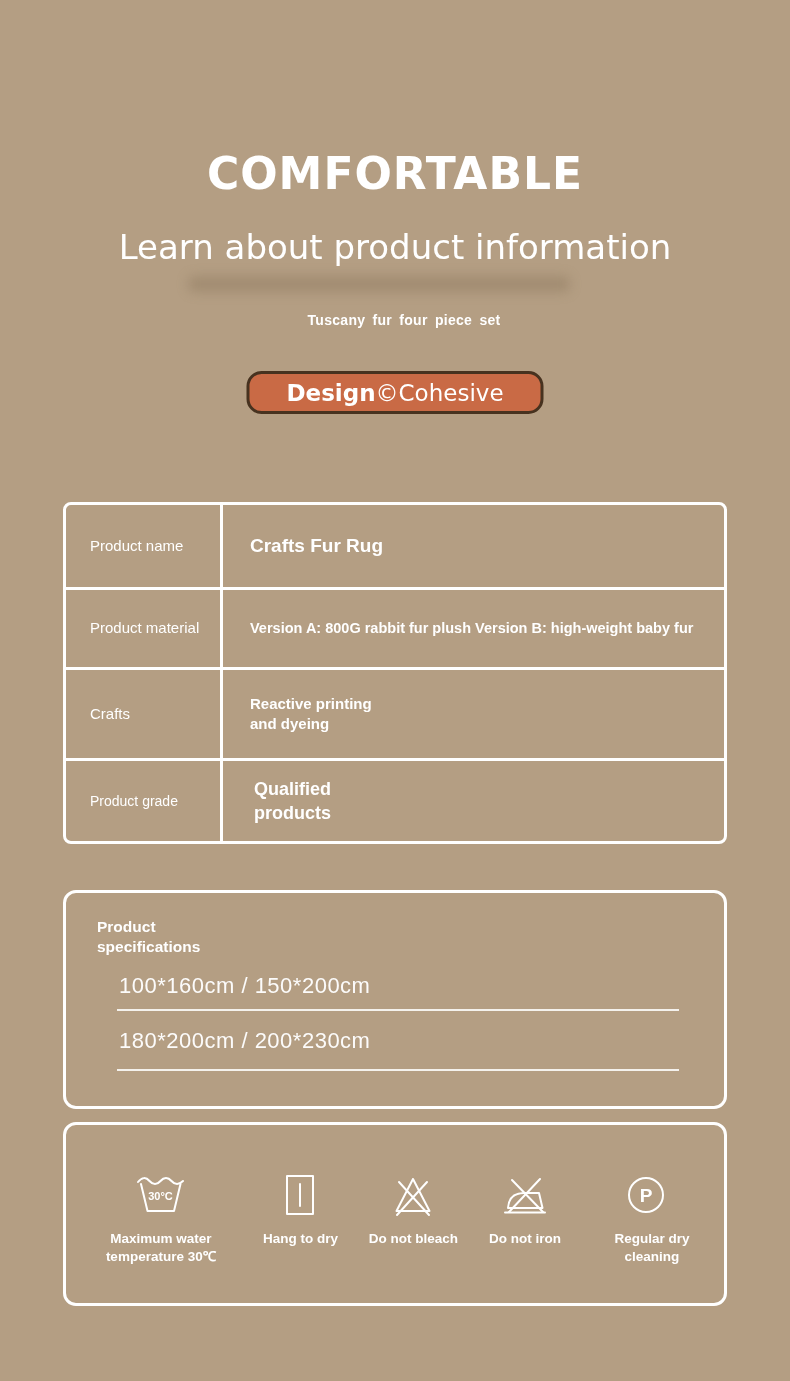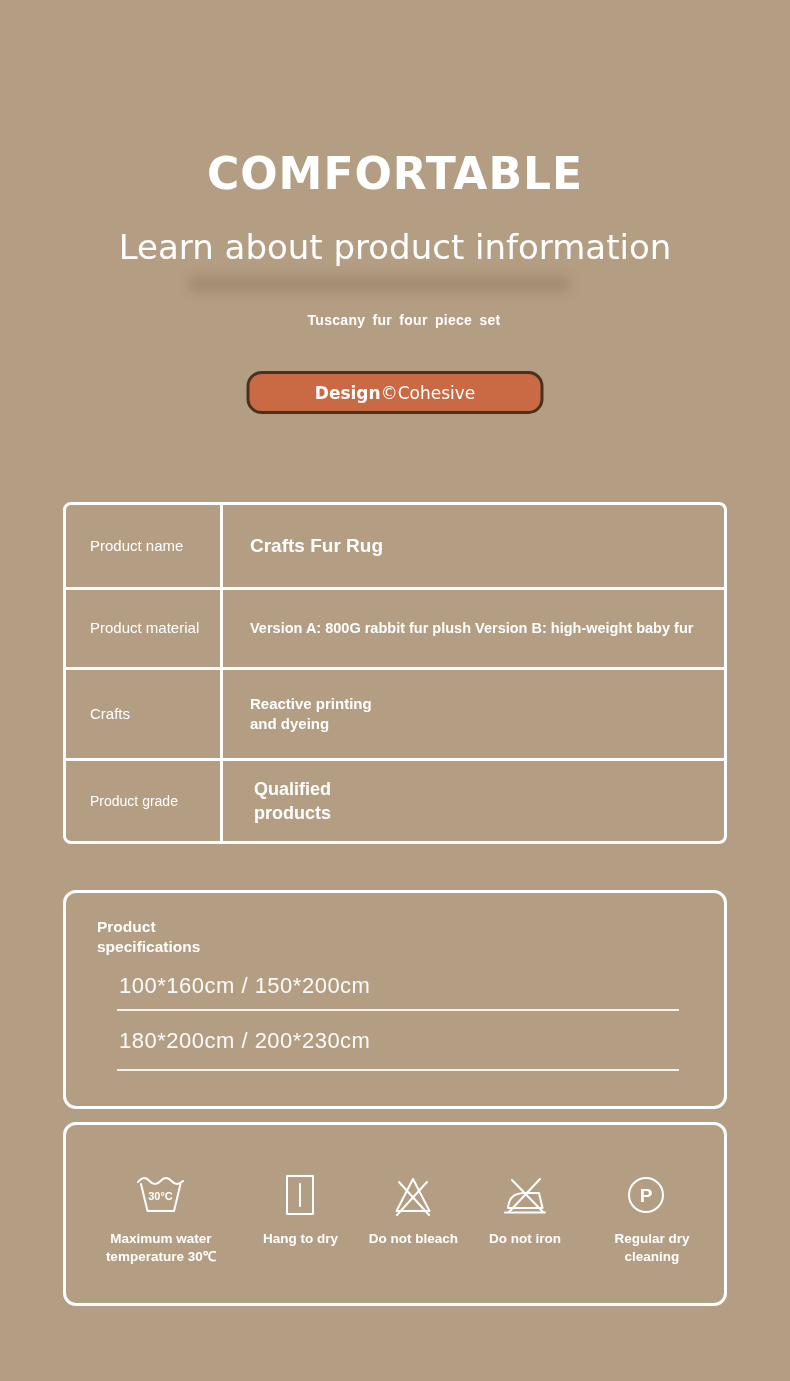--- a/index.html
+++ b/index.html
@@ -49,21 +49,21 @@
   .badge{
     top:371px;left:50%;
     transform:translateX(-50%);
     width:297px;height:43px;
     box-sizing:border-box;
     background:#c96a45;
     border:3px solid #47321f;
     border-radius:15px;
     display:flex;align-items:center;justify-content:center;
     font-family:"DejaVu Sans",sans-serif;
-    font-size:17px;
+    font-size:23px;
     white-space:pre;
   }
   .badge .b{font-weight:bold;}
   .badge .r{font-weight:normal;}
 
   
   .info-table{
     top:502px;left:63px;width:664px;height:342px;
     box-sizing:border-box;
     border:3px solid #ffffff;

